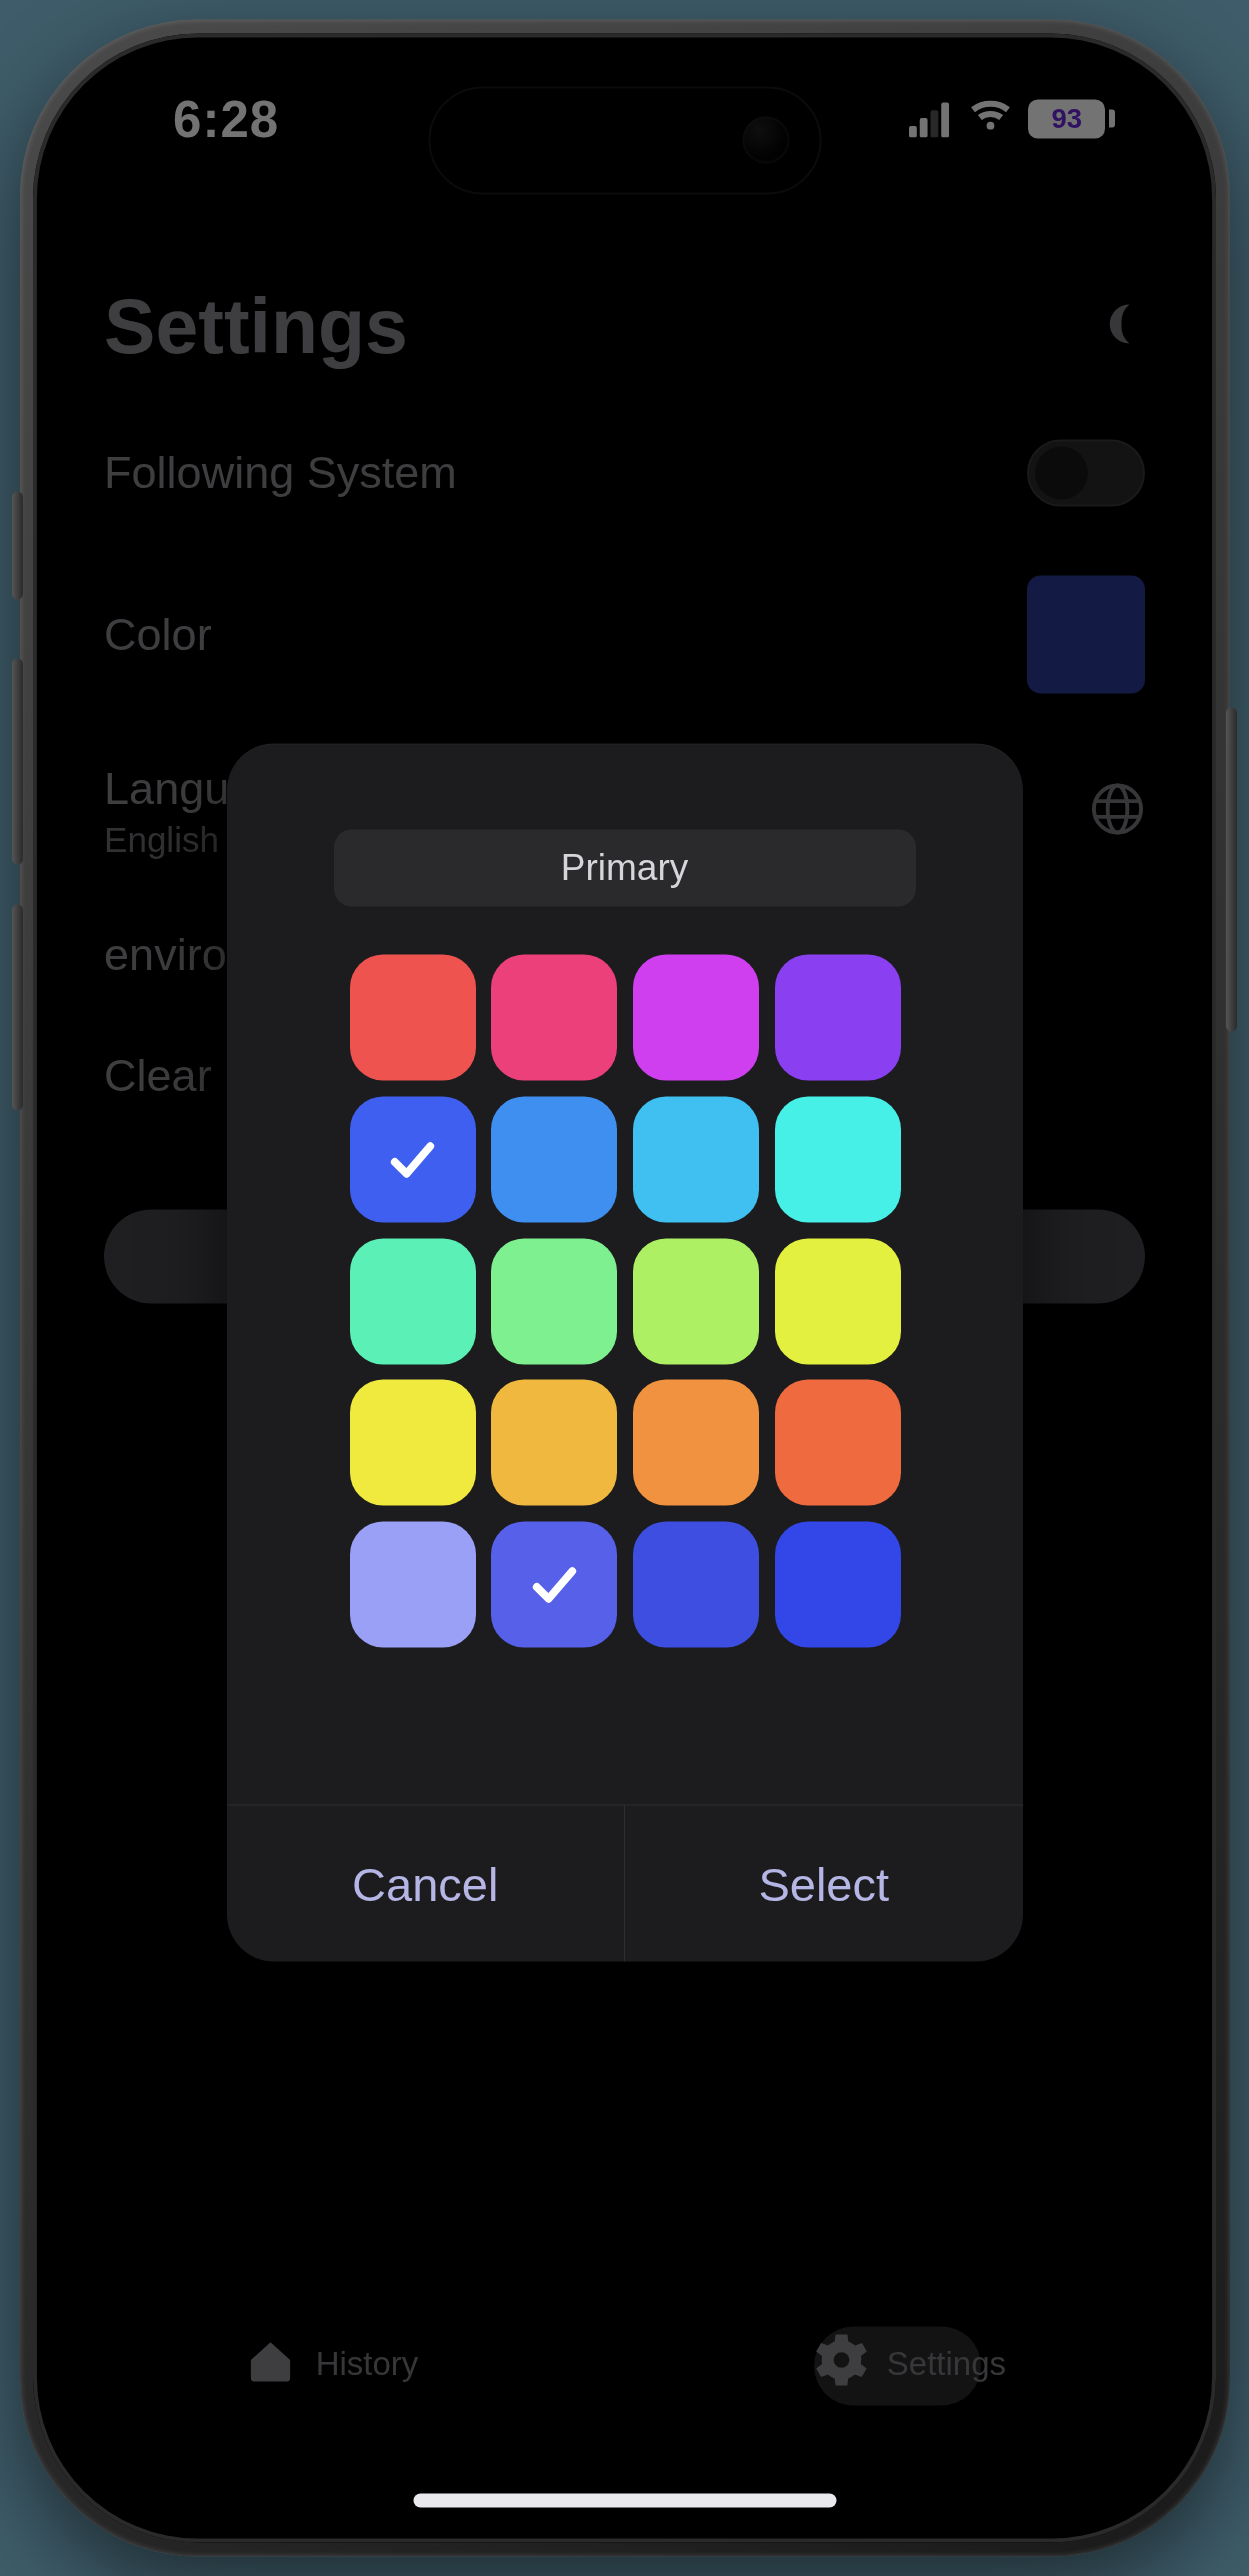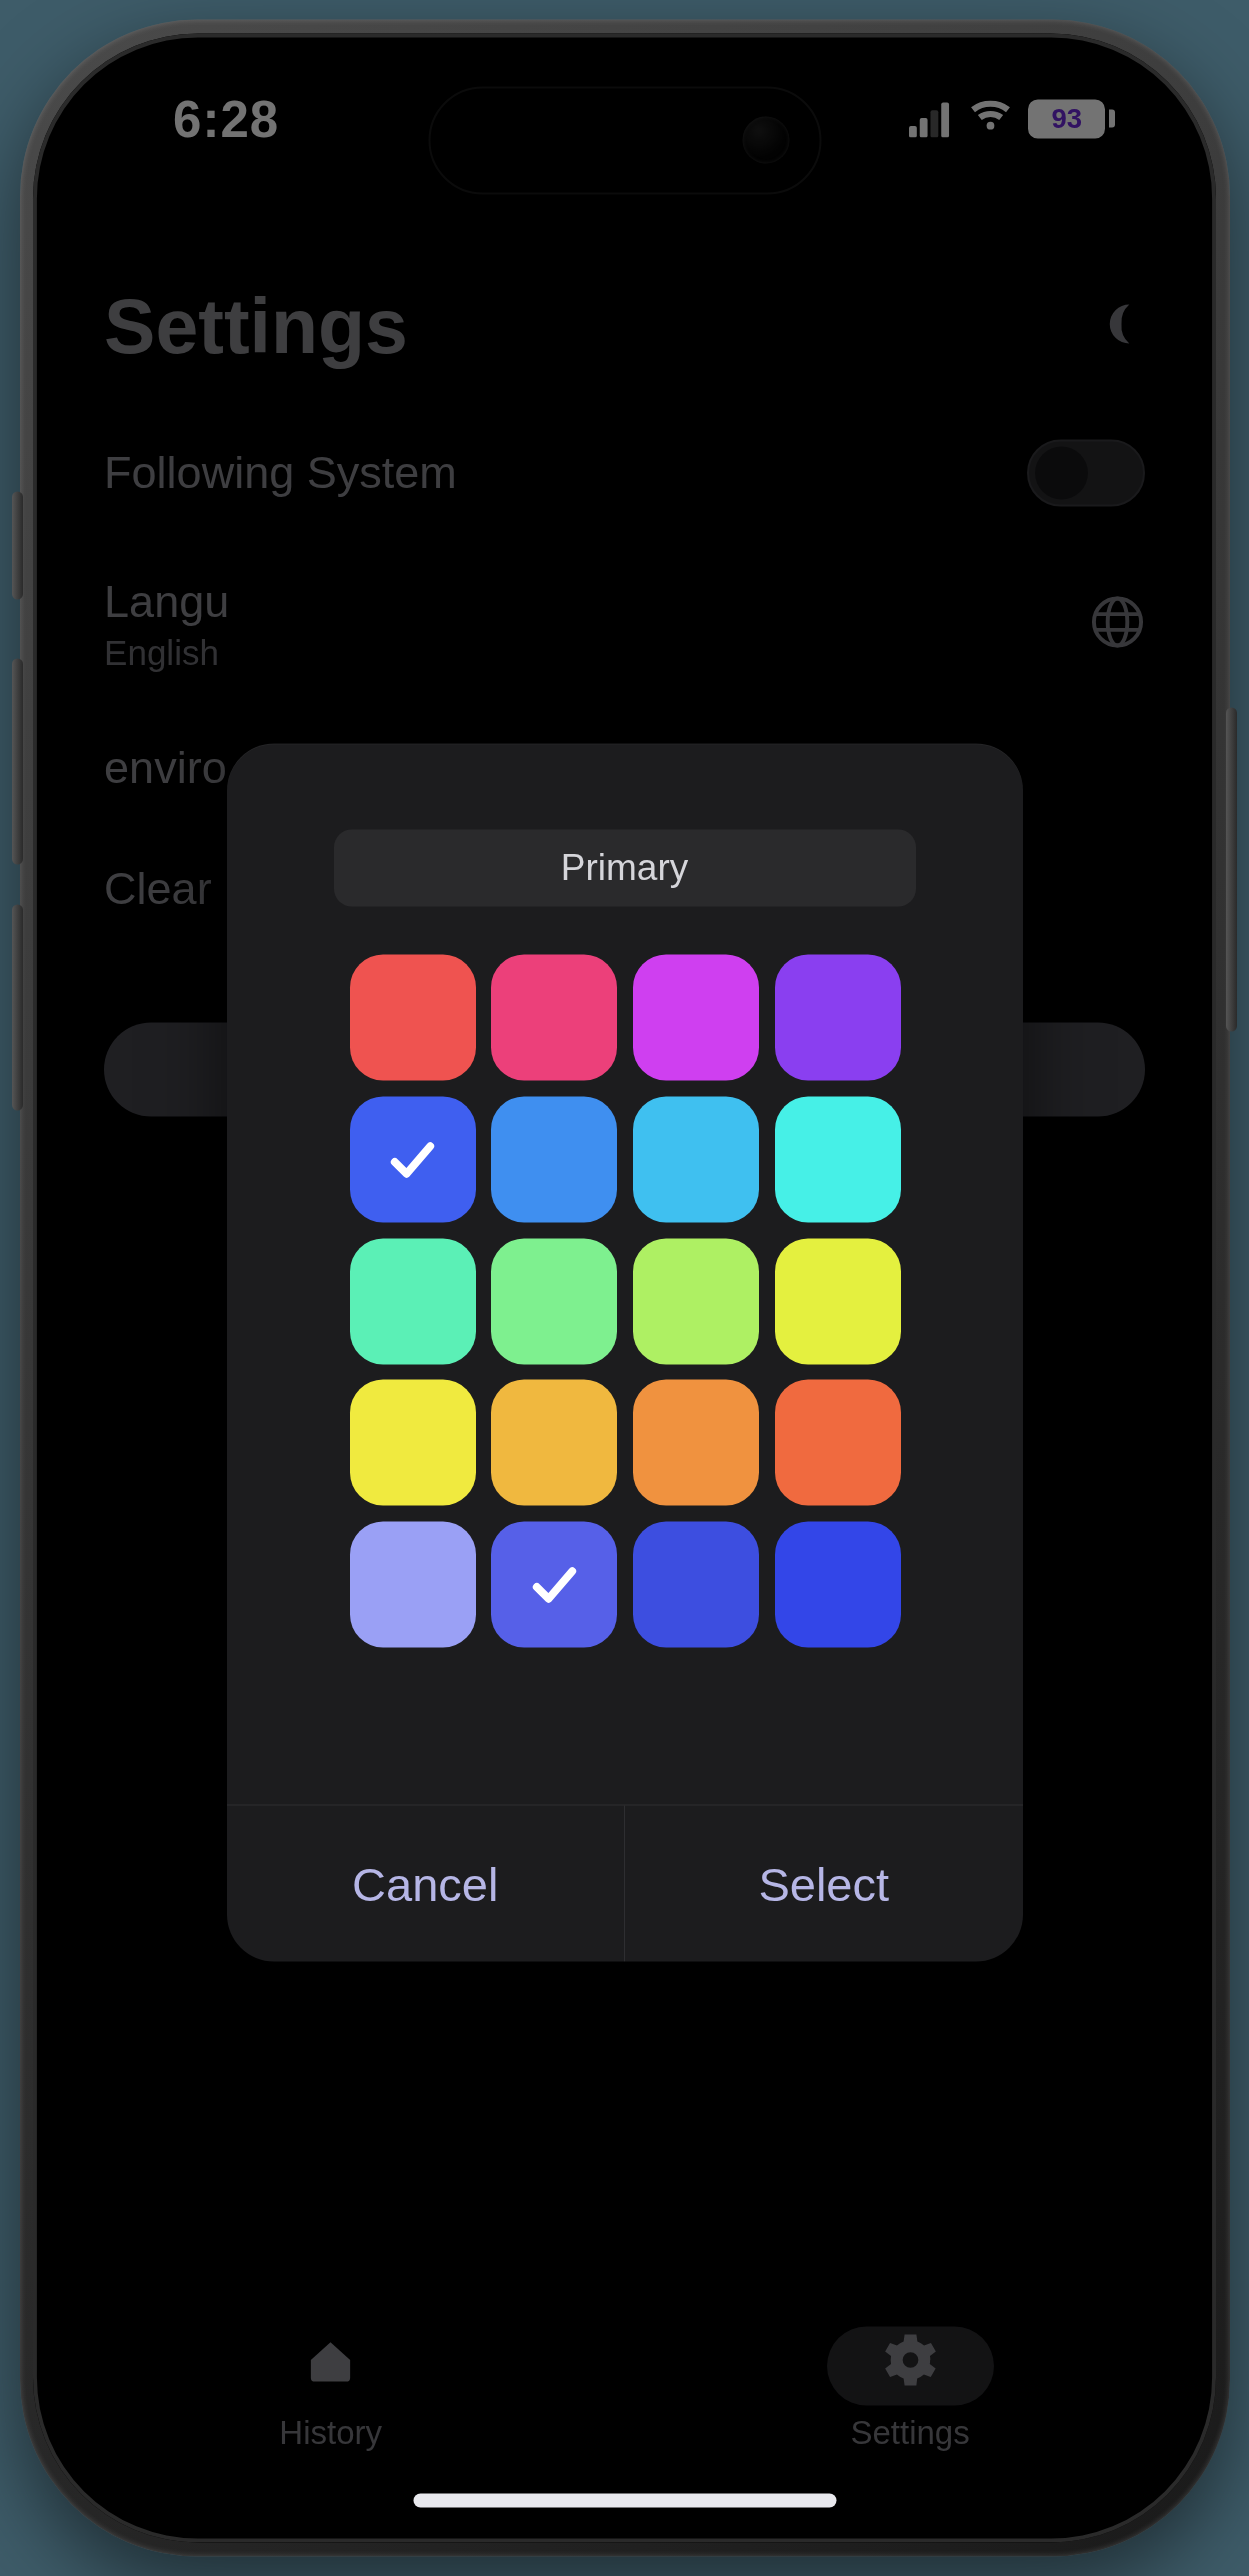--- a/index.html
+++ b/index.html
@@ -103,21 +103,21 @@
       font-size:47px; font-weight:500; cursor:pointer;
     }
     .modal-actions .divider{width:1px;background:#2e2e31;}
 
     
     .tabbar{
       position:absolute; left:0; right:0; bottom:0; height:226px;
       display:flex; align-items:flex-start; justify-content:space-around;
       padding-top:27.5px; z-index:40;
     }
-    .tab{display:flex;flex-direction:column;align-items:center;gap:17.7px;color:#7a7a80;position:relative;}
+    .tab{display:flex;flex-direction:row;align-items:center;gap:17.7px;color:#7a7a80;position:relative;}
     .tab.active .pill{position:absolute;top:-5.9px;width:167px;height:79px;border-radius:43px;background:#2a2a2e;z-index:-1;}
     .tab svg{width:55px;height:55px;fill:#8a8a90;}
     .tab span{font-size:33px;}
 
     .home-indicator{
       position:absolute; bottom:23.6px; left:50%; transform:translateX(-50%);
       width:423px; height:13.8px; border-radius:9.8px; background:#e9e9ee; z-index:80;
     }
   </style>
 </head>
@@ -174,20 +174,24 @@
           </span>
         </div>
 
         <div class="row">
           <div class="label">Following System</div>
           <div class="toggle">
               <div class="toggle-knob"></div>
             </div>
         </div>
 
+        <div class="row">
+          <div class="label">Color</div>
+          <div class="color-swatch" style="background:#2c3a97"></div>
+        </div>
 
         <div class="row">
           <div>
             <div class="label">Langu</div>
             <div class="sub">English</div>
           </div>
           <span>
             <svg class="globe-ic" viewBox="0 0 56 56">
                 <g fill="none" stroke="#7a7a80" stroke-width="4">
                   <circle cx="28" cy="28" r="24"></circle>

